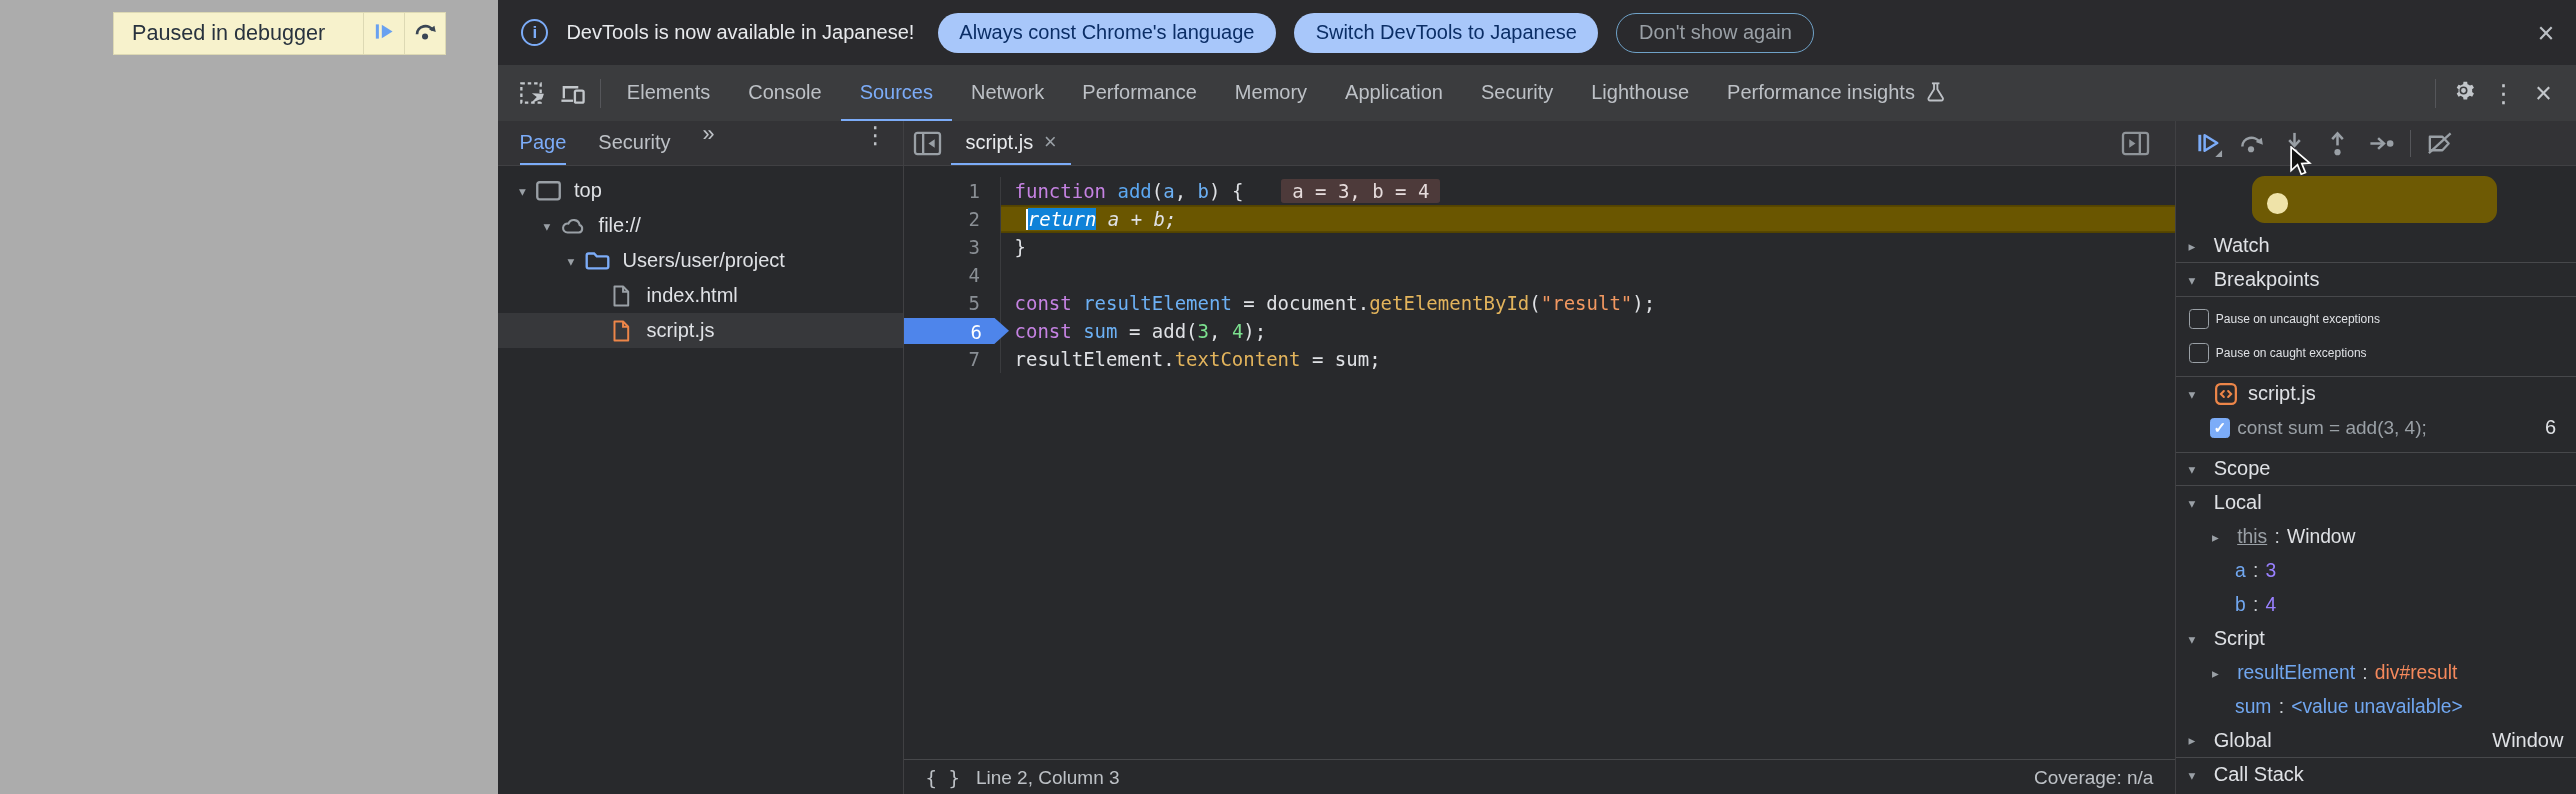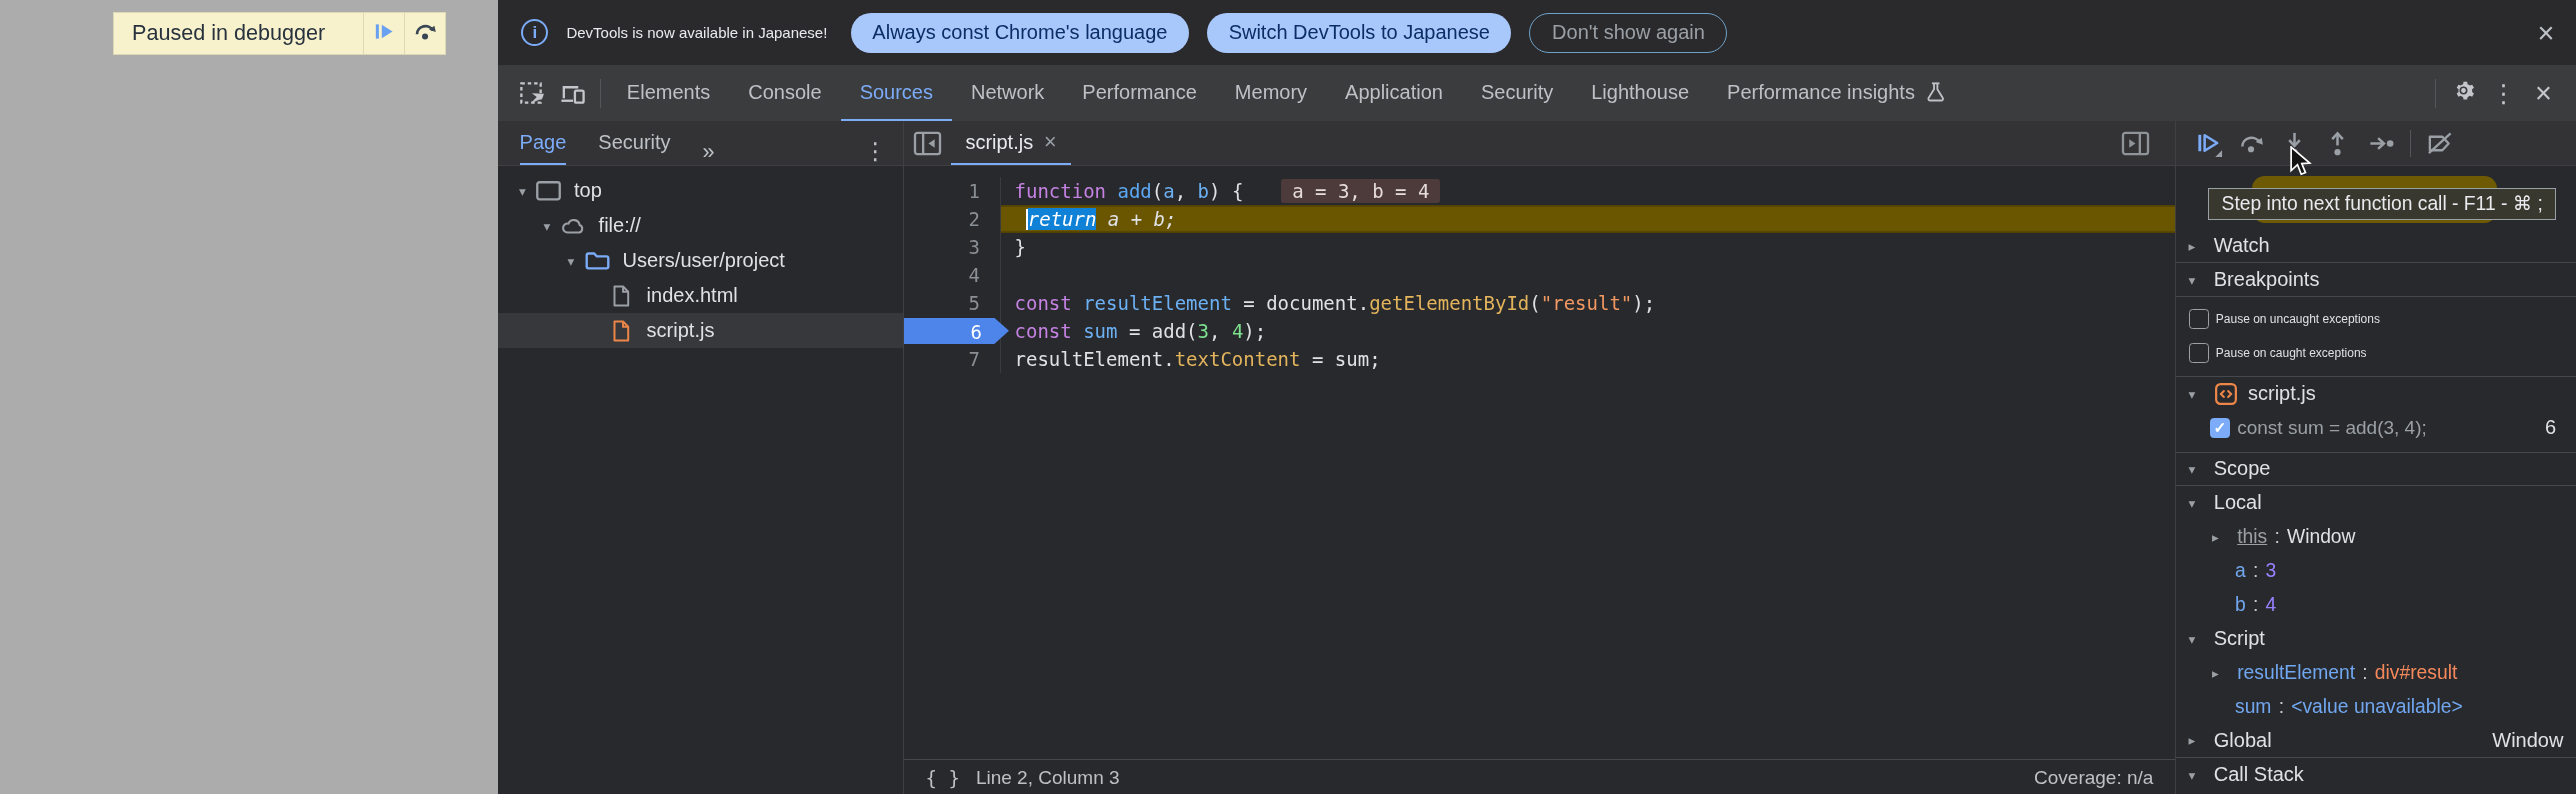--- a/index.html
+++ b/index.html
@@ -12,41 +12,41 @@
       border:0.9px solid #DDD9B4; display:flex; align-items:stretch; }
   .paused-banner .pb-text { display:flex; align-items:center; padding:0 18px; font-size:21.6px; color:#28323E; flex:1; }
   .pb-btn { width:41px; display:flex; align-items:center; justify-content:center; border-left:0.9px solid #DDD9B4; }
 
   
   .devtools { position:absolute; left:498px; top:0; right:0; bottom:0; background:#28292C; display:flex; flex-direction:column; }
 
   .infobar { height:65px; flex:none; background:#2A2A2D; display:flex; align-items:center; padding:0 23.4px; gap:18px; position:relative; }
   .info-circle { width:27px; height:27px; border:2.2px solid #7CACF8; border-radius:50%; color:#7CACF8;
       display:flex; align-items:center; justify-content:center; font-size:17px; font-weight:bold; flex:none; }
-  .info-msg { font-size:15px; color:#E8EAED; margin-right:5.4px; }
+  .info-msg { font-size:20px; color:#E8EAED; margin-right:5.4px; }
   .pill { height:40px; border-radius:20px; background:#A8C7FA; color:#0B2E66; font-size:20px; padding:0 21.6px;
       display:flex; align-items:center; border:none; cursor:pointer; font-family:inherit; }
   .pill.outline { background:transparent; border:1.8px solid #6FA2C8; color:#9AA0A6; }
   .ib-close { position:absolute; right:21.6px; top:50%; transform:translateY(-50%); font-size:29px; color:#BDC1C6; cursor:pointer; }
 
   .tabbar { height:56px; flex:none; background:#3B3C3E; display:flex; align-items:center; padding-left:12.6px; color:#BDC1C6; }
   .tb-icon { width:41px; height:41px; display:flex; align-items:center; justify-content:center; color:#C3C7CB; cursor:pointer; }
   .vdiv { width:0.9px; height:29px; background:#55565A; margin:0 7.2px; flex:none; }
   .tab { height:100%; display:flex; align-items:center; padding:17px 19px; font-size:20px; cursor:pointer;
       border-bottom:2.7px solid transparent; gap:9px; white-space:nowrap; }
   .tab.active { color:#7CACF8; border-bottom-color:#7CACF8; }
   .tabbar-right { margin-left:auto; display:flex; align-items:center; padding-right:12.6px; }
   .glyph-btn { font-size:25px; color:#C3C7CB; width:40px; text-align:center; cursor:pointer; }
   .ticon svg { display:block; }
 
   .main { flex:1; display:flex; min-height:0; }
 
   
   .navigator { width:406px; flex:none; display:flex; flex-direction:column; border-right:0.9px solid #404043; background:#28292C; }
-  .nav-tabs { height:45px; flex:none; background:#333336; border-bottom:0.9px solid #404043; display:flex; align-items:flex-end; padding-left:21.6px; color:#BDC1C6; font-size:20px; }
+  .nav-tabs { height:45px; flex:none; background:#333336; border-bottom:0.9px solid #404043; display:flex; align-items:flex-start; padding-left:21.6px; color:#BDC1C6; font-size:20px; }
   .nav-tab { height:100%; display:flex; align-items:center; border-bottom:2.7px solid transparent; margin-right:32px; cursor:pointer; }
   .nav-tab.active { color:#7CACF8; border-bottom-color:#7CACF8; }
   .nav-chevrons { font-size:21.6px; cursor:pointer; }
   .nav-more { margin-left:auto; padding-right:16px; font-size:23.4px; cursor:pointer; }
   .tree { flex:1; padding-top:7.2px; font-size:20px; }
   .tree-row { height:35px; display:flex; align-items:center; cursor:pointer; }
   .tree-row.selected { background:#37383B; }
   .tw-arrow { width:20px; flex:none; color:#9AA0A6; font-size:13.5px; text-align:center; }
   .tw-icon { width:29px; flex:none; display:flex; align-items:center; justify-content:center; margin:0 10.8px 0 1.8px; color:#9AA0A6; }
   .tree-label { color:#DFE1E5; white-space:nowrap; }
@@ -376,21 +376,20 @@
         </div>
       <span class="pointer-cursor">
         <svg viewBox="0 0 22 30" width="23.4" height="32">
             <path d="M2 1 L2 23 L8 17.5 L11.5 26.5 L15.5 25 L12 16.5 L19.5 16 Z" fill="#141414" stroke="#FFFFFF" stroke-width="1.6"></path>
           </svg>
       </span>
       <div class="sidebar-body">
         <div class="paused-pill">
           <span class="pp-dot"></span>
         </div>
-        <div class="dt-tooltip">Step into next function call - F11 - ⌘ ;</div>
         <div class="sb-rows">
             <div class="sb-row header bordered-b">
               <span class="arr">▸</span>
               <span>Watch</span>
             </div>
             <div class="sb-row header bordered-b">
               <span class="arr">▾</span>
               <span>Breakpoints</span>
             </div>
             <div class="opt-group">

